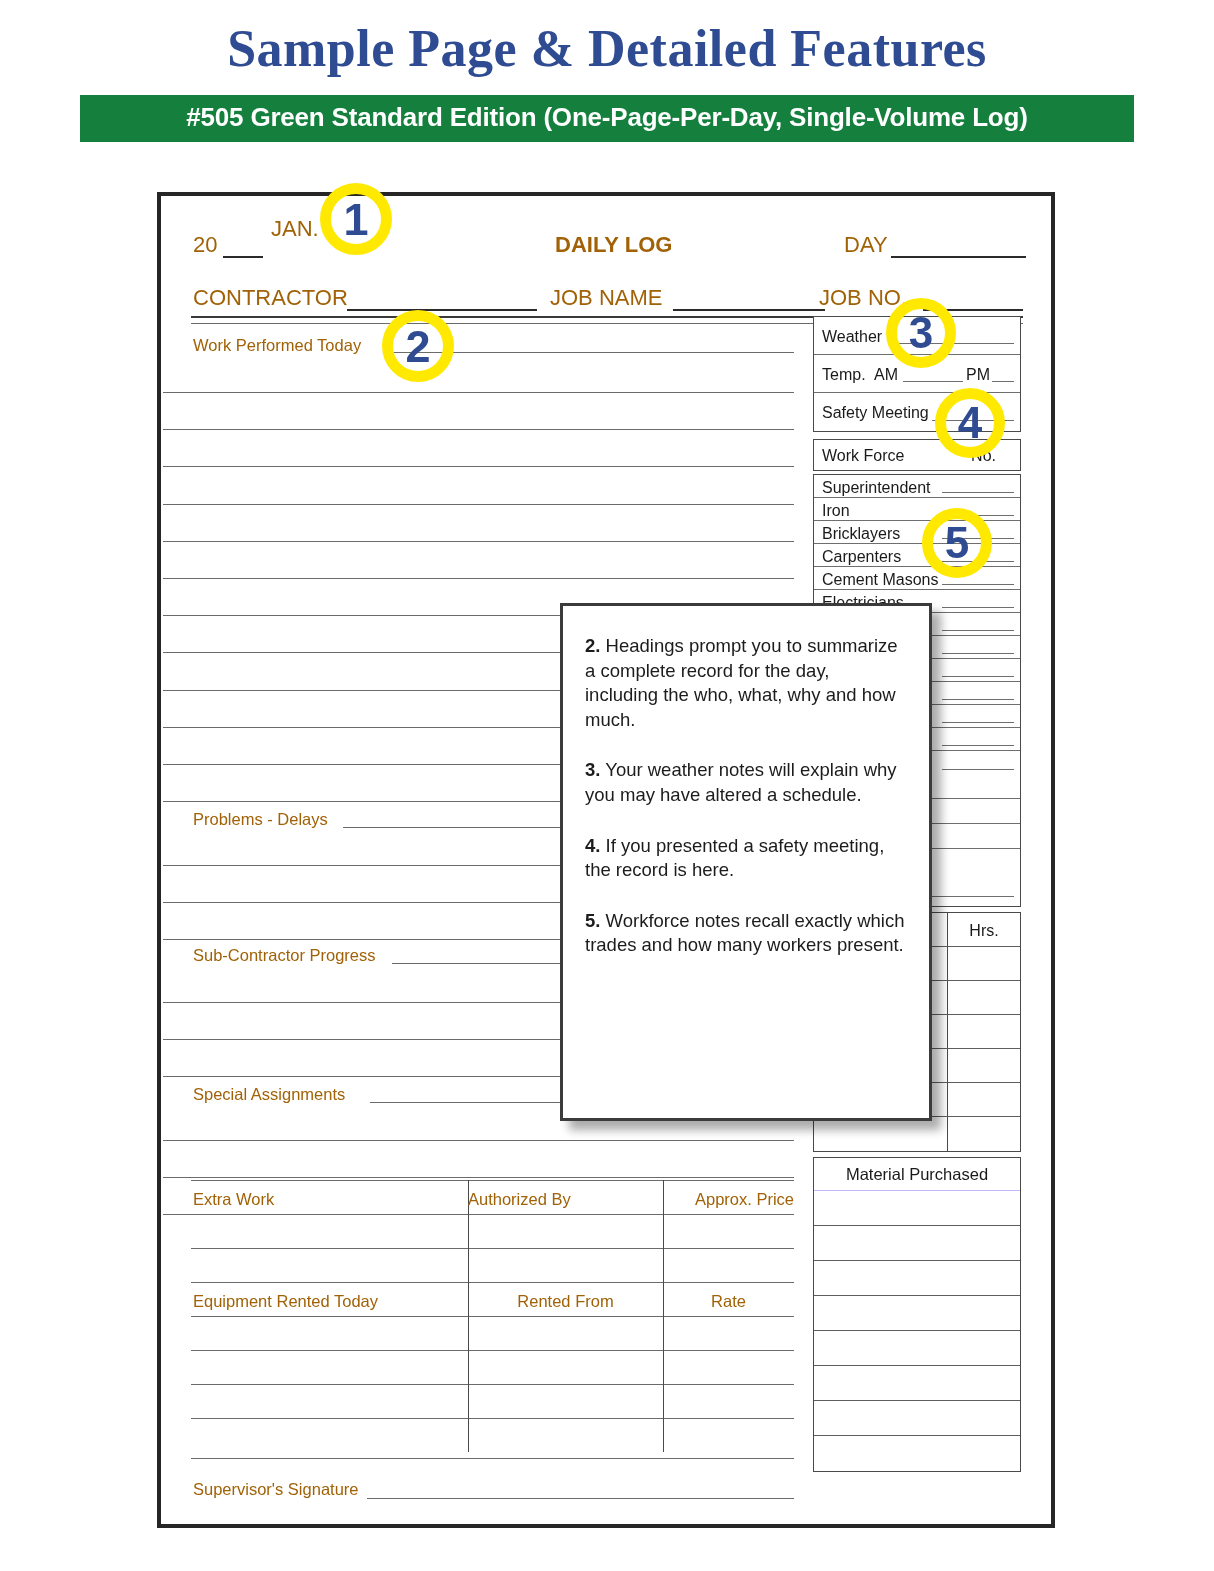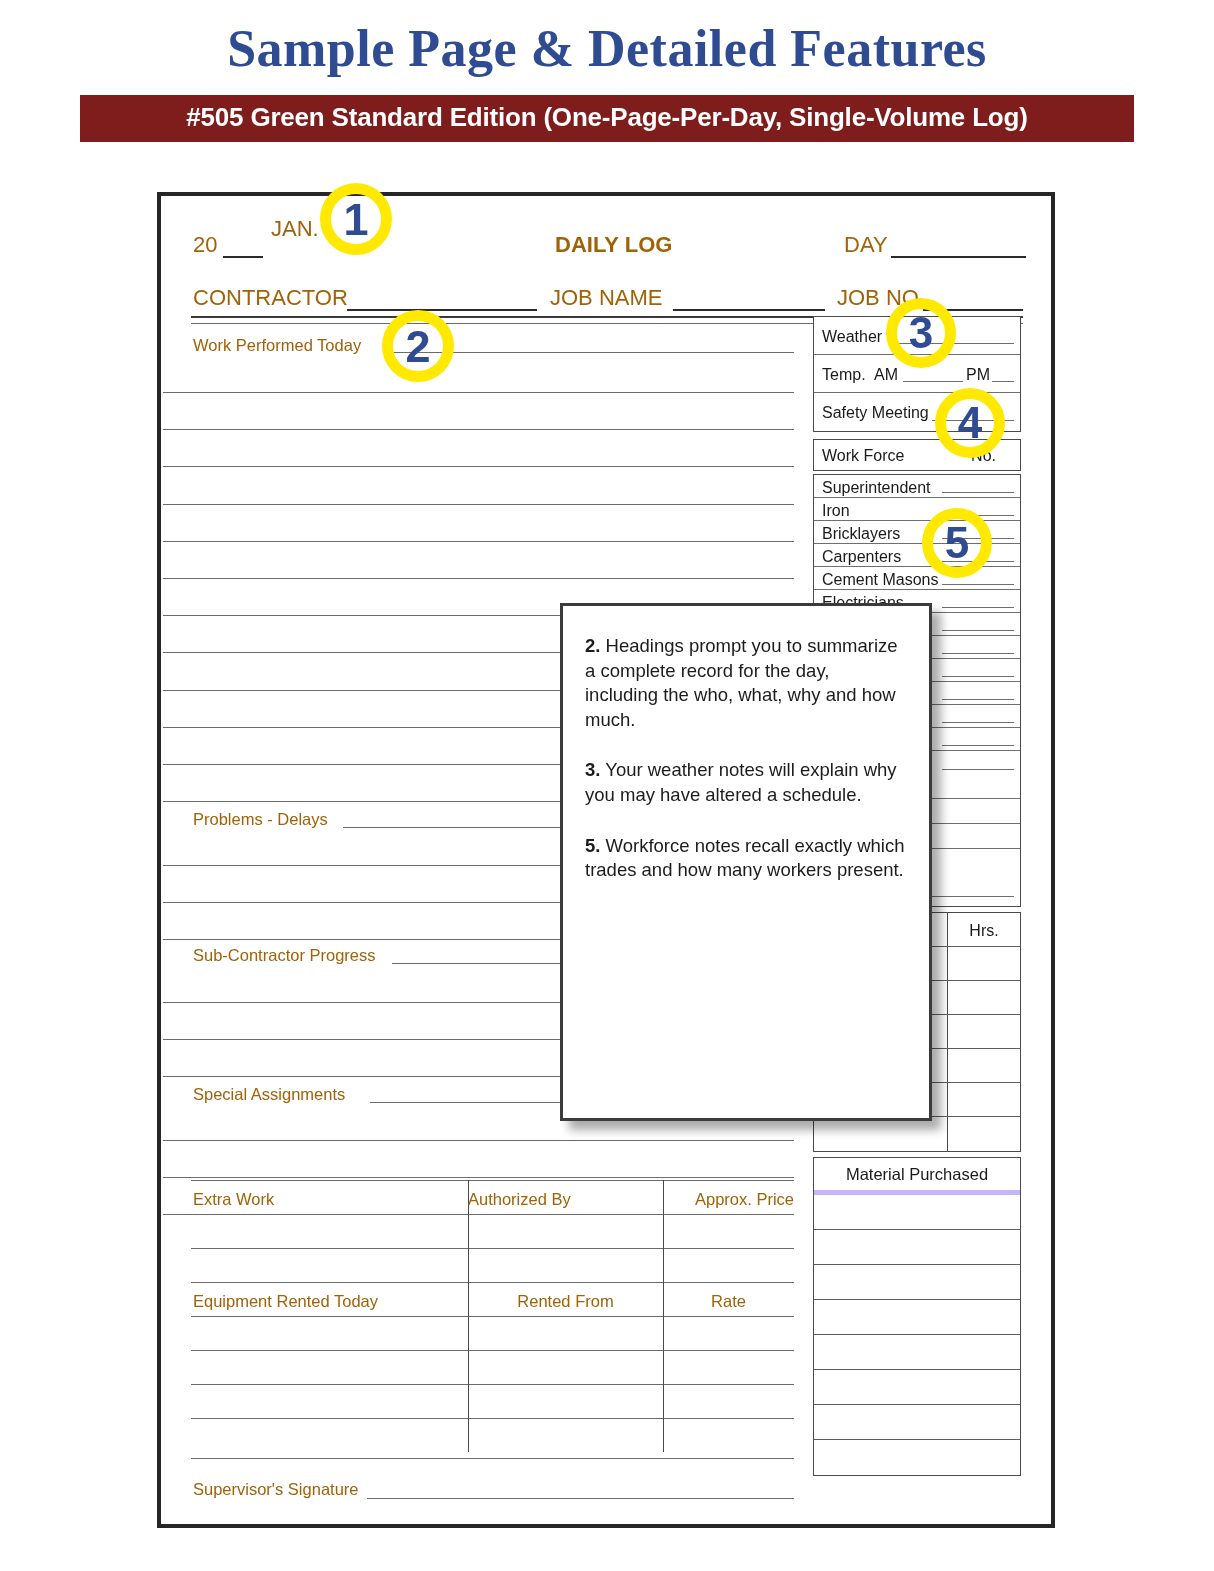--- a/index.html
+++ b/index.html
@@ -24,21 +24,21 @@
     font-weight: bold;
     font-size: 52px;
     letter-spacing: .5px;
     color: #2f4b91;
     margin: 0;
     padding-top: 22px;
     line-height: 1.05;
   }
   .green-banner {
     margin: 18px 80px 0 80px;
-    background: #7f1d1d;
+    background: #15803d;
     color: #ffffff;
     text-align: center;
     font-size: 26px;
     font-weight: bold;
     letter-spacing: -0.2px;
     padding: 9px 0 11px 0;
     line-height: 1.05;
   }
 
   
@@ -139,21 +139,21 @@
 
   .mat-row {
     height: 35px;
     border-bottom: 1px solid #5d5d5d;
     box-sizing: border-box;
     position: relative;
   }
   .mat-row:last-child { border-bottom: none; }
   .mat-head {
     height: 32px;
-    border-bottom: 5px solid #c4b5fd;
+    border-bottom: 1px solid #c4b5fd;
     position: relative;
   }
   .mat-head .tc {
     position: absolute; left: 0; right: 0; top: 7px;
     text-align: center; font-size: 16.5px;
   }
 
   
   .callout {
     position: absolute;
@@ -212,21 +212,21 @@
 
     <div class="lbl big" style="left:683px; top:38px;">DAY</div>
     <div class="hdr-line" style="left:730px; top:60px; width:135px;"></div>
 
     <div class="lbl big" style="left:32px; top:91px;">CONTRACTOR</div>
     <div class="hdr-line" style="left:186px; top:113px; width:190px;"></div>
 
     <div class="lbl big" style="left:389px; top:91px;">JOB NAME</div>
     <div class="hdr-line" style="left:512px; top:113px; width:152px;"></div>
 
-    <div class="lbl big" style="left:676px; top:91px;text-align:center;">JOB NO.</div>
+    <div class="lbl big" style="left:658px; top:91px;text-align:center;">JOB NO.</div>
     <div class="hdr-line" style="left:762px; top:113px; width:100px;"></div>
 
     <div class="rule thick" style="left:30px; top:120px; width:832px;"></div>
     <div class="rule" style="left:30px; top:127px; width:832px;"></div>
 
     <div class="lbl" style="left:32px; top:141px;">Work Performed Today</div>
     <div class="rule" style="left:229px; top:156px; width:404px;"></div>
 
     <div id="left-lines-a">
         <div class="rule" style="left: 2px; width: 631px; top: 196px;"></div>
@@ -441,20 +441,21 @@
             <div class="mat-row"></div>
             <div class="mat-row"></div>
           </div>
       </div>
 
     </div>
 
     <div class="callout" id="callout-box">
         <p><b>2.</b><span> Headings prompt you to summarize a complete record for the day, including the who, what, why and how much.</span></p>
         <p><b>3.</b><span> Your weather notes will explain why you may have altered a schedule.</span></p>
+        <p><b>4.</b><span> If you presented a safety meeting, the record is here.</span></p>
         <p><b>5.</b><span> Workforce notes recall exactly which trades and how many workers present.</span></p>
       </div>
 
   </div>
 </div>
 
 <div class="badge" style="left:320px; top:183px; width:72px; height:72px;">
   <span style="font-size:45px;">1</span>
 </div>
 <div class="badge" style="left:382px; top:310px; width:72px; height:72px;">

